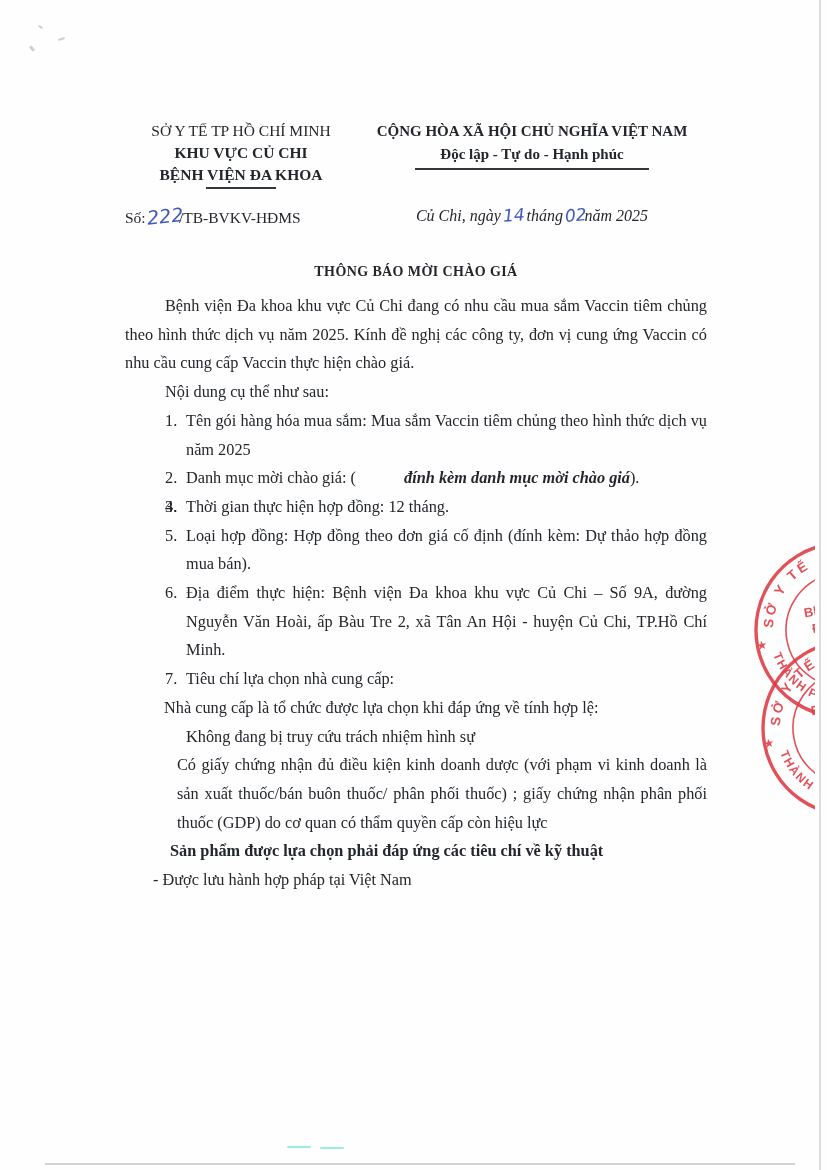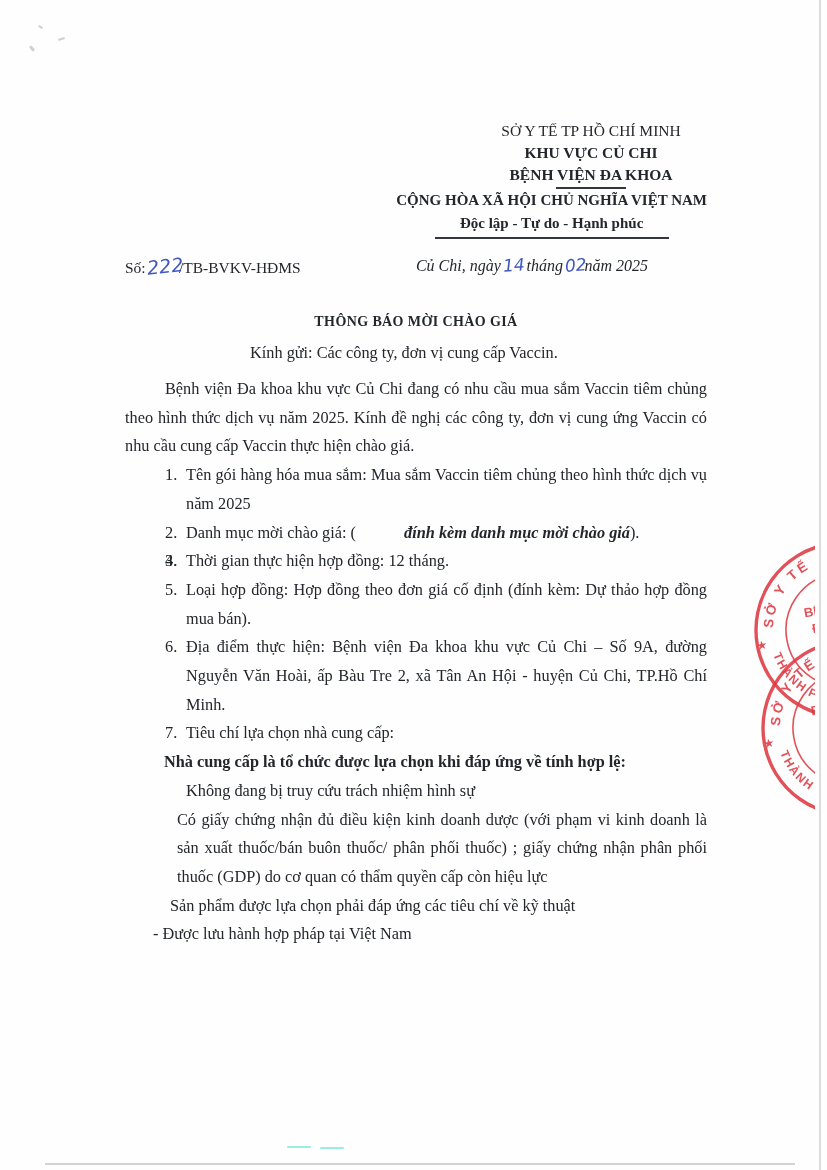--- a/index.html
+++ b/index.html
@@ -5,21 +5,21 @@
   html,body{margin:0;padding:0;}
   body{
     width:827px;height:1170px;position:relative;overflow:hidden;
     background:#fefefe;
     font-family:"Liberation Serif","DejaVu Serif",serif;
     color:#23262b;
   }
   .page{position:absolute;left:0;top:0;width:827px;height:1170px;}
   .content{position:absolute;left:125px;top:120px;width:582px;}
   
-  .hdr{display:flex;align-items:flex-end;flex-direction:column;}
+  .hdr{display:flex;align-items:flex-start;}
   .hdr-left{width:232px;text-align:center;font-size:15.5px;line-height:22px;}
   .hdr-right{flex:1;text-align:center;font-size:15px;line-height:23px;}
   .b{font-weight:bold;}
   .uline-left{display:block;width:70px;height:2px;background:#33363c;margin:1px auto 0;}
   .uline-right{display:block;width:234px;height:2px;background:#33363c;margin:2px auto 0;}
   .refrow{display:flex;margin-top:16px;}
   .refleft{width:232px;font-size:15.5px;white-space:nowrap;}
   .refright{flex:1;text-align:center;font-style:italic;font-size:16px;}
   .hand{
     font-family:"DejaVu Sans",sans-serif;font-style:italic;
@@ -30,24 +30,24 @@
   .hand-month{font-size:17px;transform:rotate(-5deg);margin:0 -2px 0 2px;}
   
   .title{margin-top:37px;text-align:center;font-weight:bold;font-size:14px;letter-spacing:.4px;}
   .salutation{margin-top:13px;margin-left:125px;font-size:16.3px;}
   .bodytext{margin-top:12px;font-size:16.3px;line-height:28.7px;}
   .bodytext p{margin:0;text-align:justify;}
   .indent{text-indent:40px;}
   .li{position:relative;padding-left:61px;text-align:justify;}
   .li .num{position:absolute;left:40px;top:0;width:20px;}
   .bi{font-weight:bold;font-style:italic;margin-left:44px;}
-  .crit-legal{font-weight:bold;margin-left:39px !important;text-align:right;}
+  .crit-legal{font-weight:normal;margin-left:39px !important;text-align:right;}
   .crit-p1{margin-left:61px !important;text-align:right;}
   .crit-p2{margin-left:52px !important;}
-  .crit-tech{font-weight:normal;margin-left:45px !important;text-align:center;}
+  .crit-tech{font-weight:bold;margin-left:45px !important;text-align:center;}
   .crit-p3{margin-left:28px !important;text-align:left !important;}
   
   .stamp-clip{position:absolute;left:745px;top:528px;width:70px;height:300px;overflow:hidden;}
   .stamp{position:absolute;opacity:.88;}
   .stamp text{font-family:"Liberation Sans",sans-serif;}
   
   .edge-line{position:absolute;left:819px;top:0;width:2px;height:1170px;background:#dddddb;}
   .bottom-line{position:absolute;left:45px;top:1163px;width:750px;height:2px;background:#c3c5c2;opacity:.75;}
   .cyan-mark{position:absolute;height:2px;background:#82e9d9;opacity:.8;border-radius:1px;}
   .pencil{position:absolute;background:#a9a9a9;opacity:.55;border-radius:1px;}
@@ -77,24 +77,24 @@
       </div>
     </div>
 
     <div class="refrow">
       <div class="refleft"><span>Số:</span><span class="hand hand-no">222</span><span>/TB-BVKV-HĐMS</span></div>
       <div class="refright"><span>Củ Chi, ngày</span><span class="hand hand-day">14</span><span>tháng</span><span class="hand hand-month">02</span><span>năm 2025</span></div>
     </div>
 
     <div class="title">THÔNG BÁO MỜI CHÀO GIÁ</div>
 
-    <div class="salutation">Kính gửi:  Các công ty, đơn vị cung cấp Vaccin.</div>
 
     <div class="bodytext">
       <p class="indent">Bệnh viện Đa khoa khu vực Củ Chi đang có nhu cầu mua sắm Vaccin tiêm chủng theo hình thức dịch vụ năm 2025. Kính đề nghị các công ty, đơn vị cung ứng Vaccin có nhu cầu cung cấp Vaccin thực hiện chào giá.</p>
+      <p class="indent">Nội dung cụ thể như sau:</p>
 
       <div class="li">
         <span class="num">1.</span>
         <span>Tên gói hàng hóa mua sắm: Mua sắm Vaccin tiêm chủng theo hình thức dịch vụ năm 2025</span>
       </div>
       <div class="li">
         <span class="num">2.</span>
         <span><span>Danh mục mời chào giá: ( </span><span class="bi">đính kèm danh mục mời chào giá</span><span>).</span></span>
       </div>
       <div class="li">

